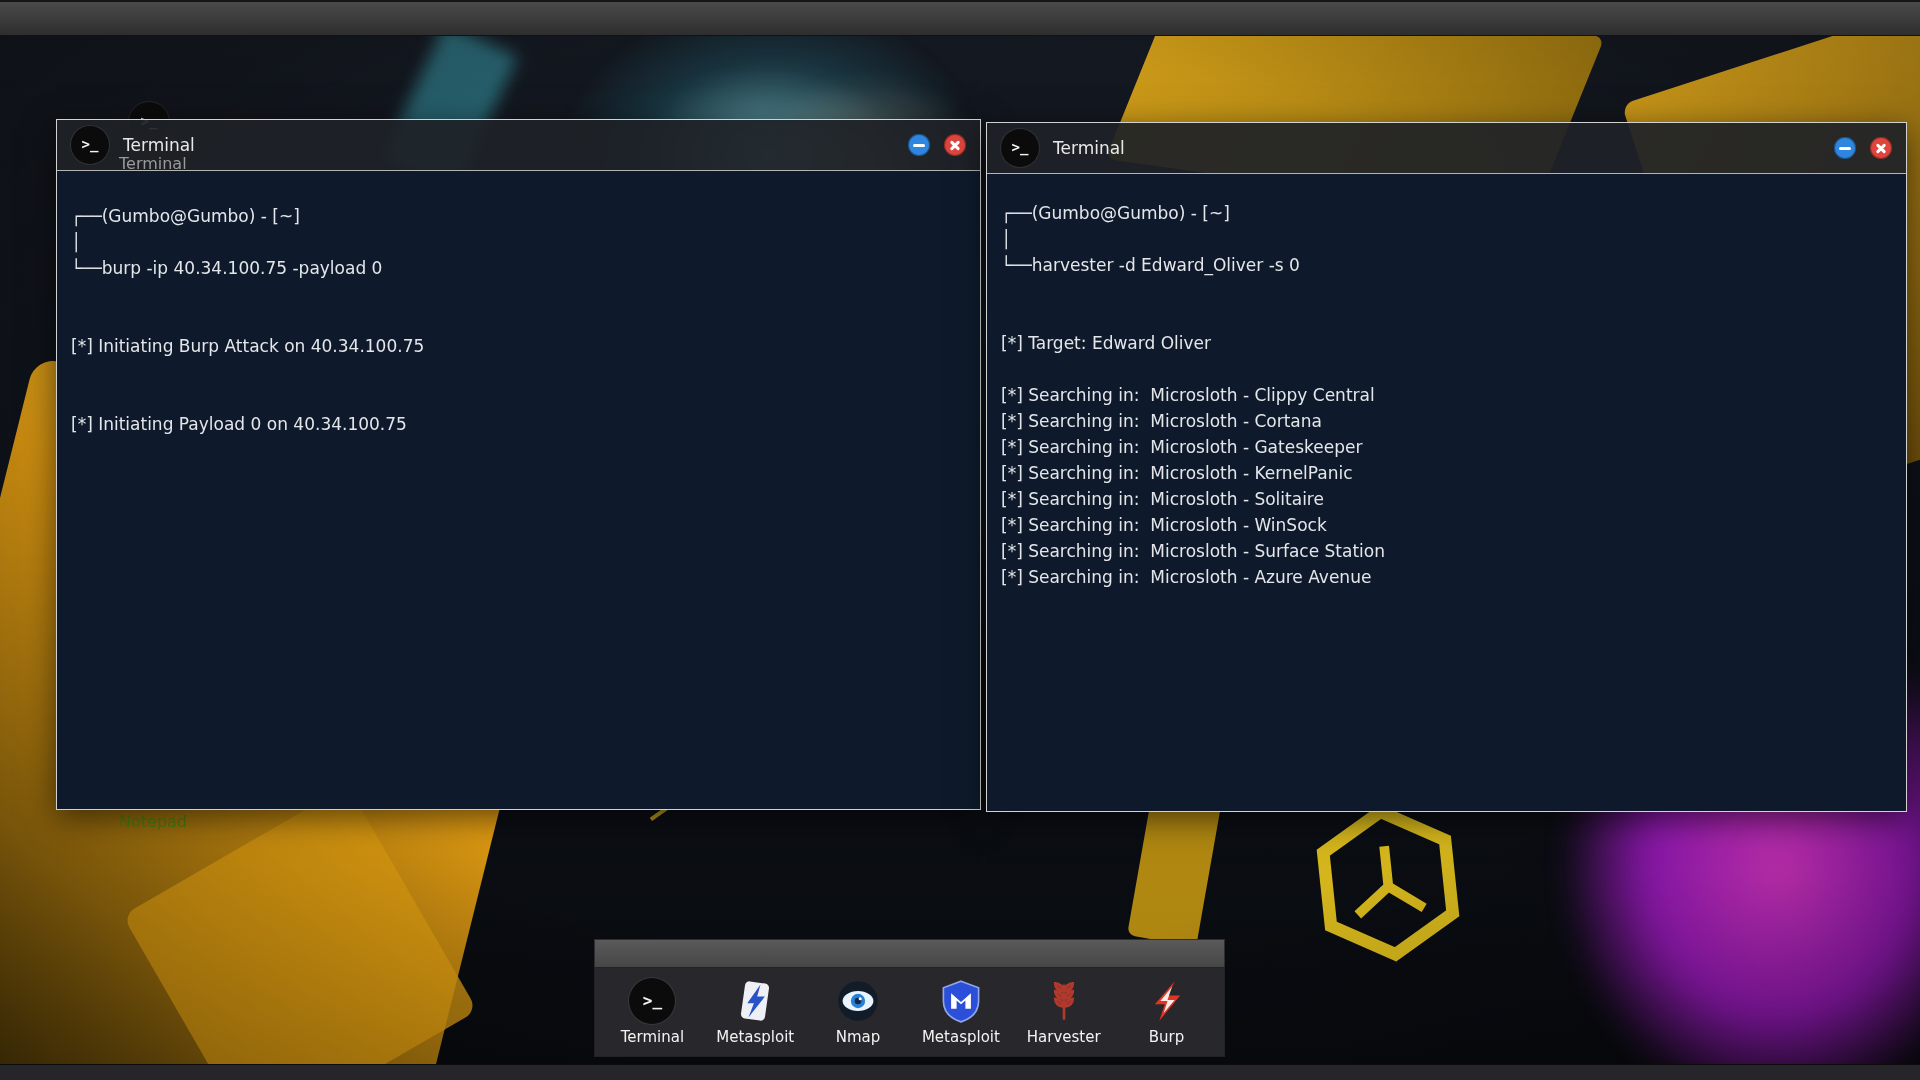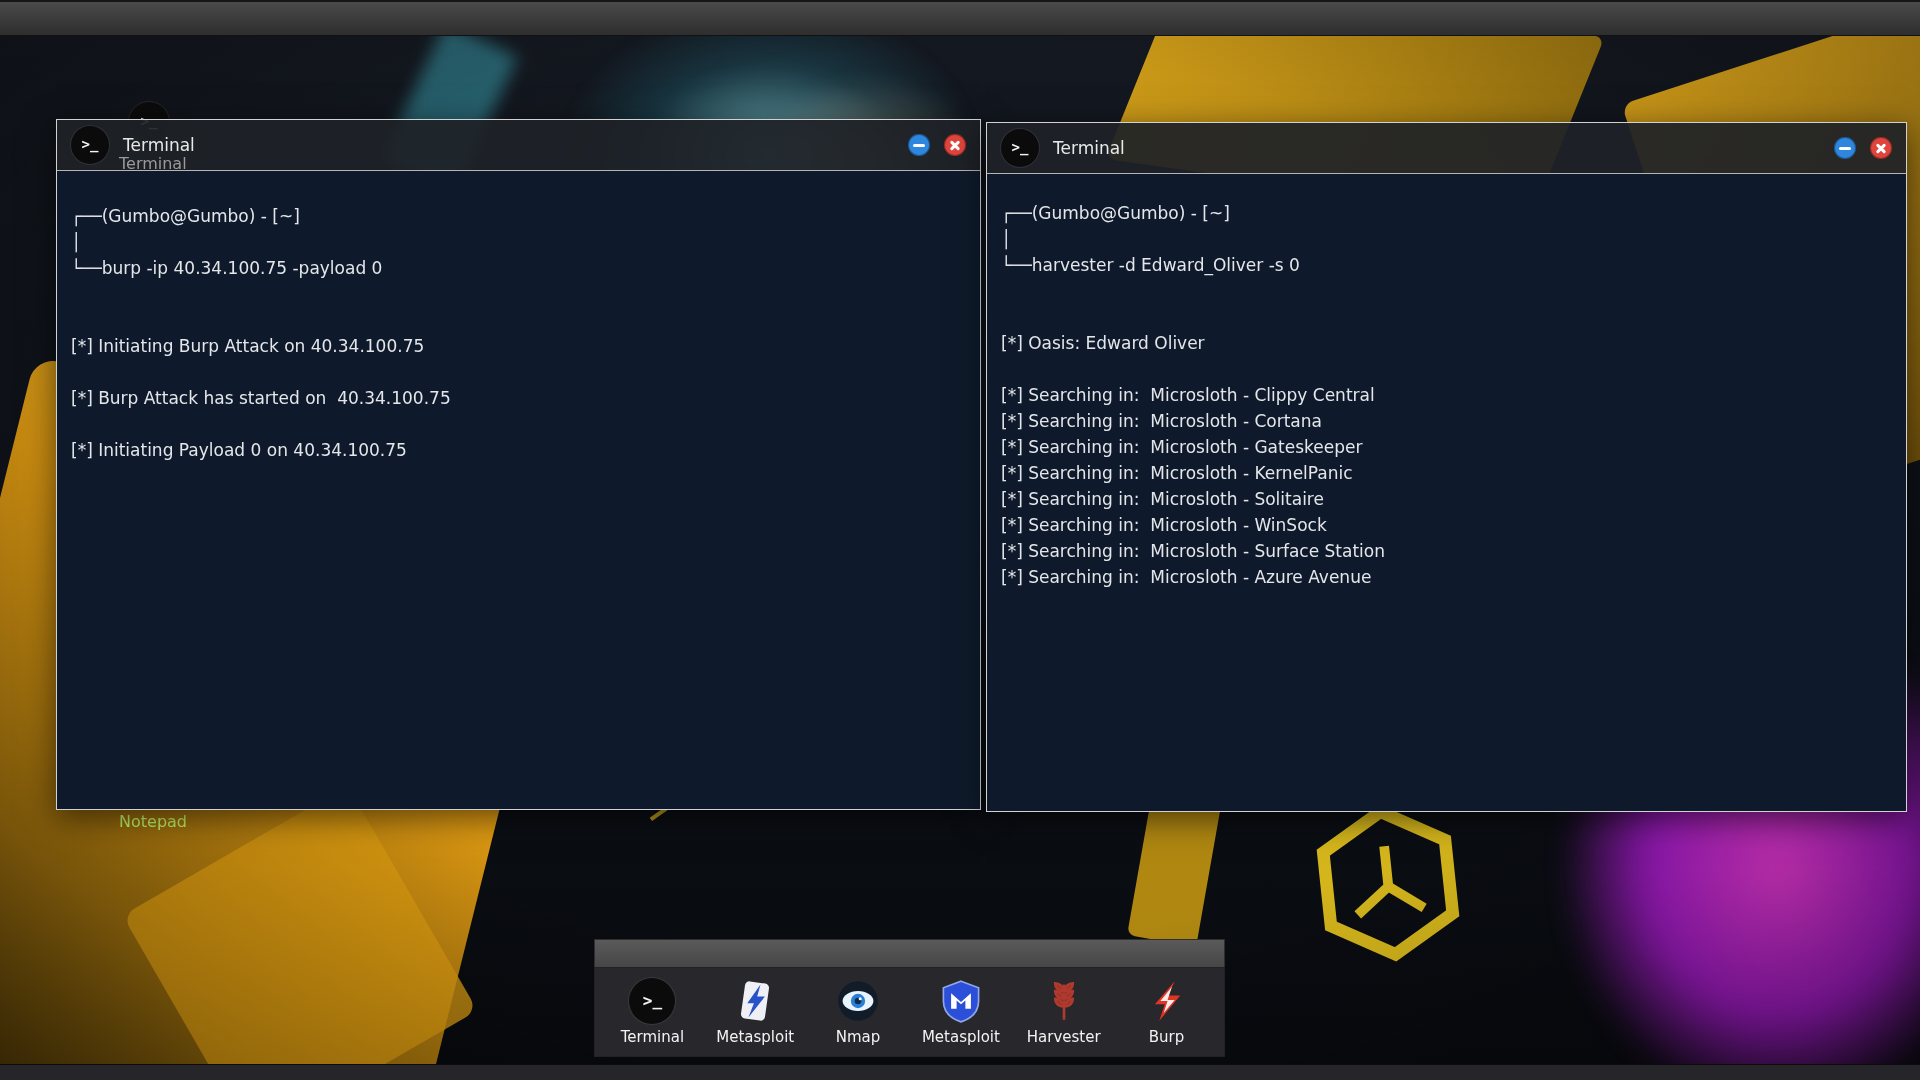--- a/index.html
+++ b/index.html
@@ -56,21 +56,21 @@
   
   .ghost-icon{
     position:absolute;left:129px;top:102px;z-index:1;width:40px;height:40px;
   }
   .ghost-title{
     position:absolute;left:119px;top:154px;z-index:5;
     color:#9a9a9a;font-size:16px;
   }
   .notepad-title{
     position:absolute;left:119px;top:812px;z-index:1;
-    color:#bef264;font-size:16px;
+    color:#4d7c0f;font-size:16px;
   }
   
   .window{
     position:absolute;z-index:2;display:flex;flex-direction:column;
     border:1px solid #d2d2d2;box-shadow:0 8px 30px rgba(0,0,0,.55);
   }
   .window.left{left:56px;top:119px;width:923px;height:689px;}
   .window.right{left:986px;top:122px;width:919px;height:688px;}
   .titlebar{
     height:50px;flex:0 0 auto;display:flex;align-items:center;gap:14px;
@@ -169,21 +169,20 @@
 
       <div class="term-line">&nbsp;</div>
 
 
       <div class="term-line">&nbsp;</div>
 
       <div class="term-line">[*] Initiating Burp Attack on 40.34.100.75</div>
 
       <div class="term-line">&nbsp;</div>
 
-      <div class="term-line">[*] Burp Attack has started on  40.34.100.75</div>
 
       <div class="term-line">&nbsp;</div>
 
       <div class="term-line">[*] Initiating Payload 0 on 40.34.100.75</div>
     </div>
 </div>
 
 <div class="window right">
   <div class="titlebar">
     <div class="term-circle tb-icon"></div>
@@ -197,21 +196,21 @@
       <div class="term-line">┌──(Gumbo@Gumbo) - [~]</div>
 
       <div class="term-line">│</div>
 
       <div class="term-line">└──harvester -d Edward_Oliver -s 0</div>
 
       <div class="term-line">&nbsp;</div>
 
       <div class="term-line">&nbsp;</div>
 
-      <div class="term-line">[*] Oasis: Edward Oliver</div>
+      <div class="term-line">[*] Target: Edward Oliver</div>
 
       <div class="term-line">&nbsp;</div>
 
 
 
       <div class="term-line">[*] Searching in:  Microsloth - Clippy Central</div>
 
       <div class="term-line">[*] Searching in:  Microsloth - Cortana</div>
 
       <div class="term-line">[*] Searching in:  Microsloth - Gateskeeper</div>

